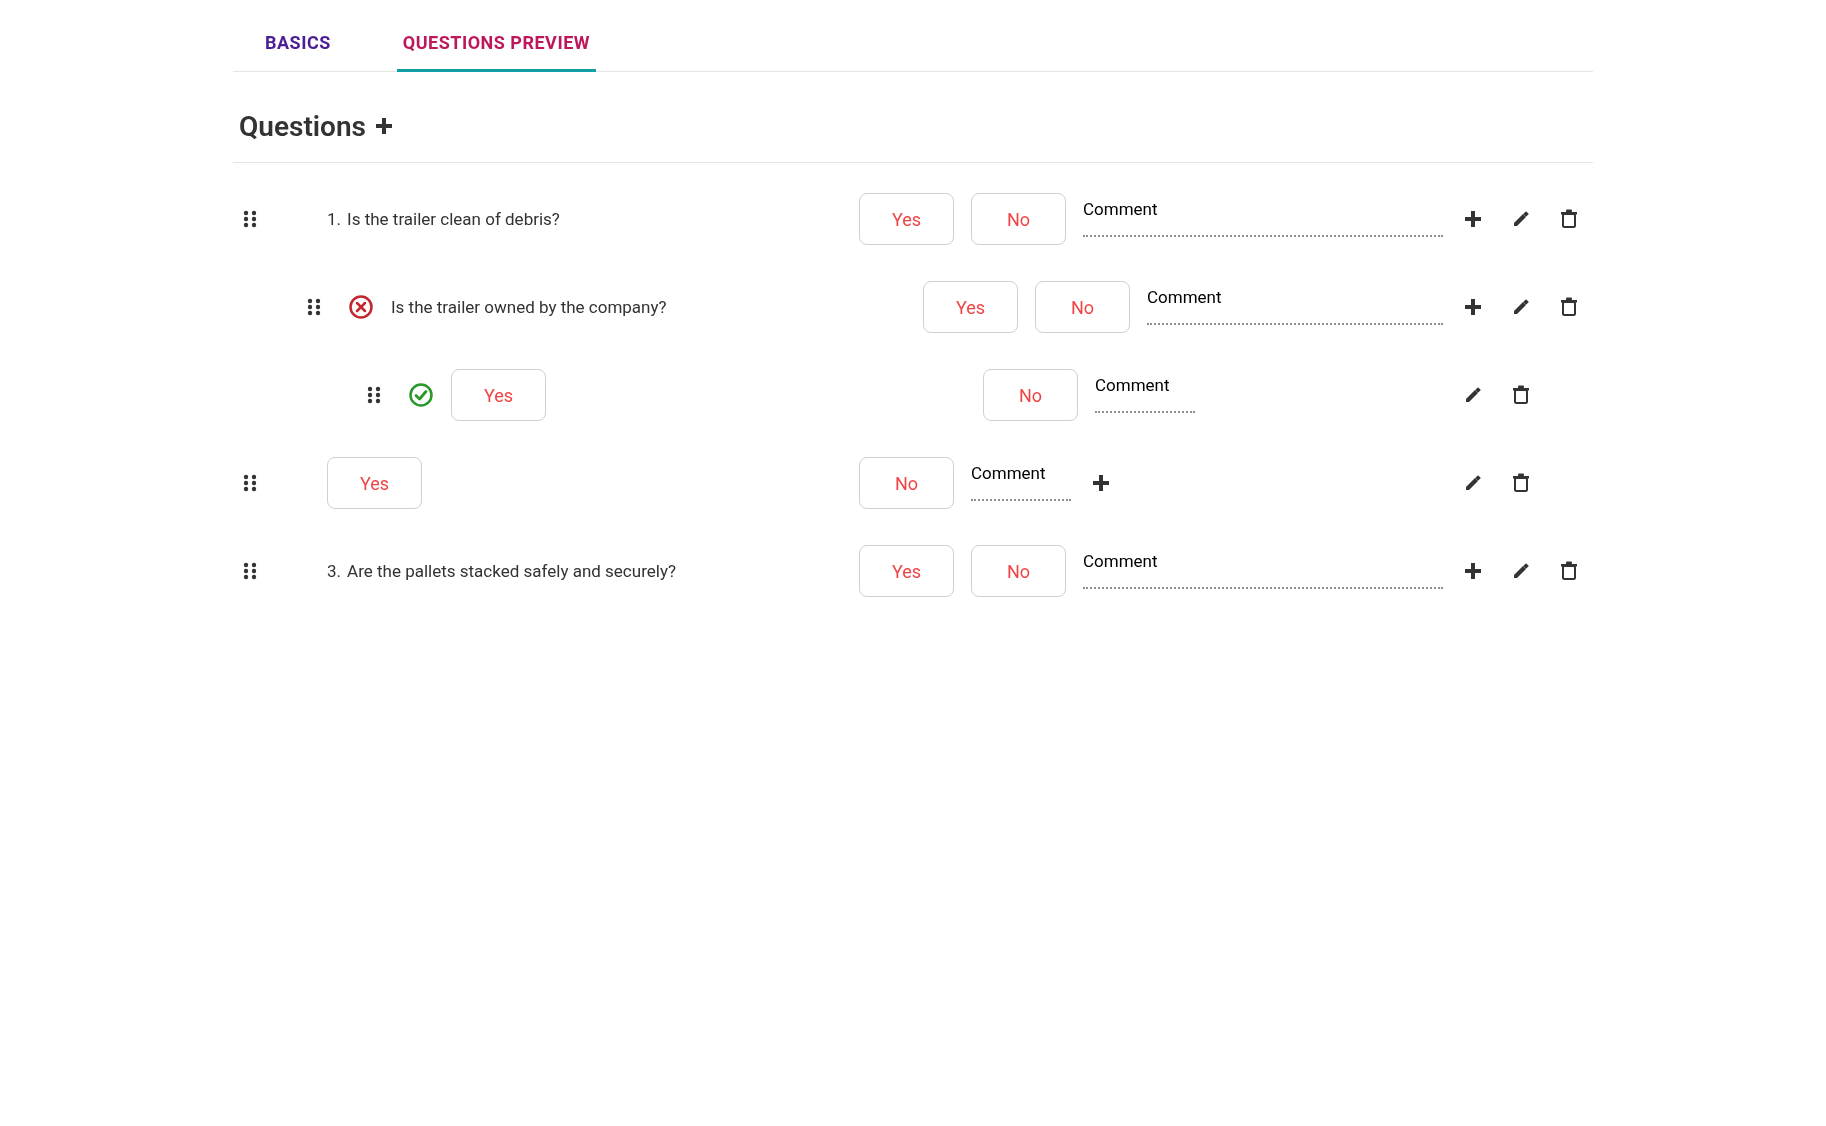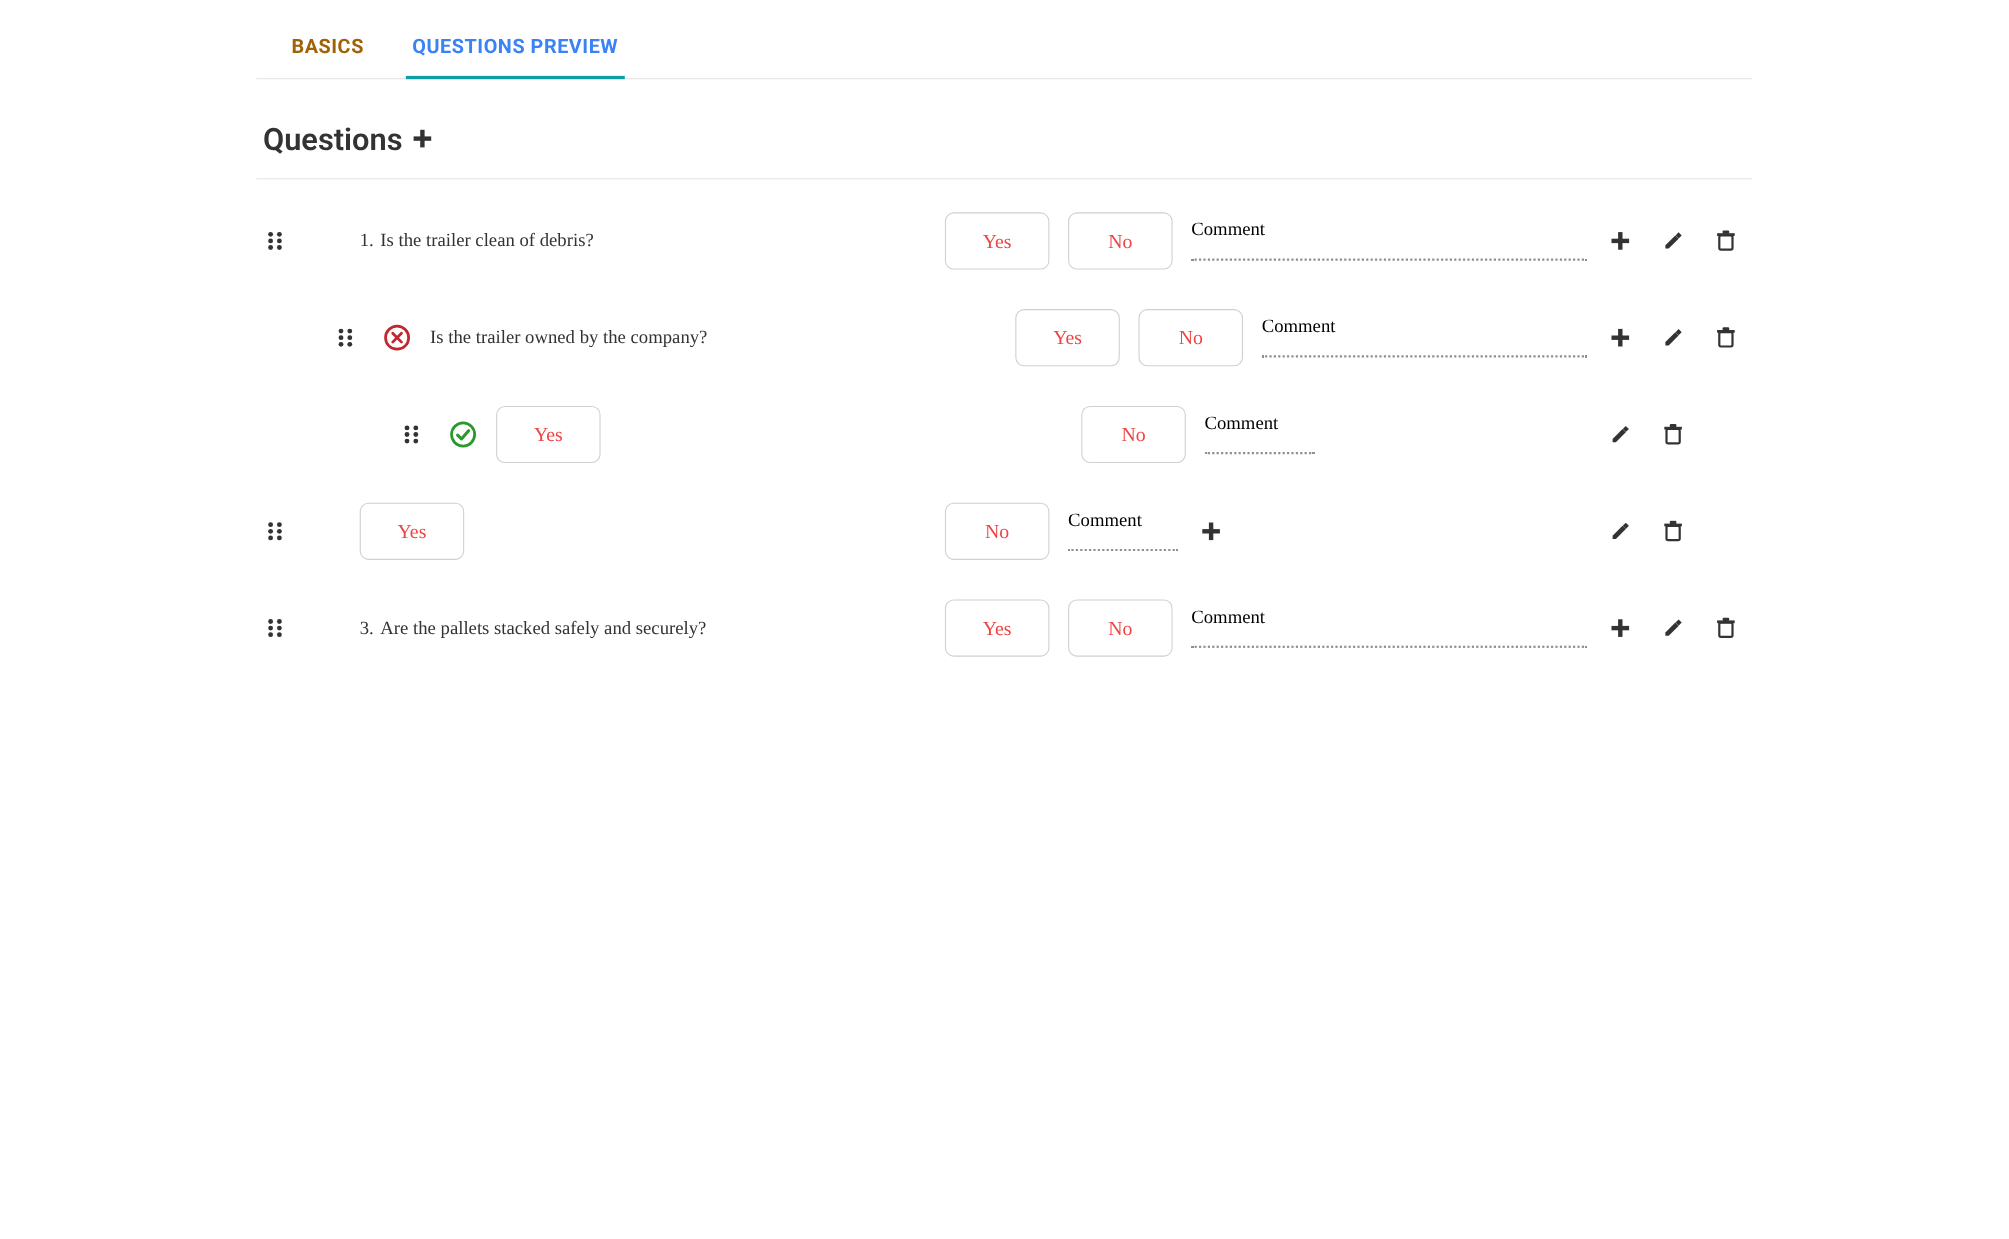--- a/index.html
+++ b/index.html
@@ -21,26 +21,27 @@
     display: flex;
     border-bottom: 1px solid #e5e5e5;
     padding-top: 20px;
     gap: 32px;
   }
   .tab {
     font-size: 18px;
     font-weight: 700;
     letter-spacing: 0.5px;
     padding: 12px 6px 18px 6px;
-    color: #a16207;
+    color: #4c1d95;
     cursor: pointer;
     position: relative;
   }
   .tab.active {
-    color: #3b82f6;
+    color: #be185d;
+    margin-left: 28px;
   }
   .tab.active::after {
     content: "";
     position: absolute;
     left: 0; right: 0; bottom: -1px;
     height: 3px;
     background: #119da4;
   }
   .tabs { padding-left: 26px; }
 
@@ -63,21 +64,21 @@
     align-items: center;
     justify-content: center;
     width: 36px;
     height: 36px;
     cursor: pointer;
     color: #333;
   }
   .icon-btn svg { display: block; }
 
   
-  .rows { padding-top: 12px; font-family: Liberation Serif, serif; }
+  .rows { padding-top: 12px; }
   .row {
     display: grid;
     grid-template-columns:
       28px   
       36px   
       minmax(300px, 520px)  
       100px  
       100px  
       1fr    
       36px 36px 36px; 

